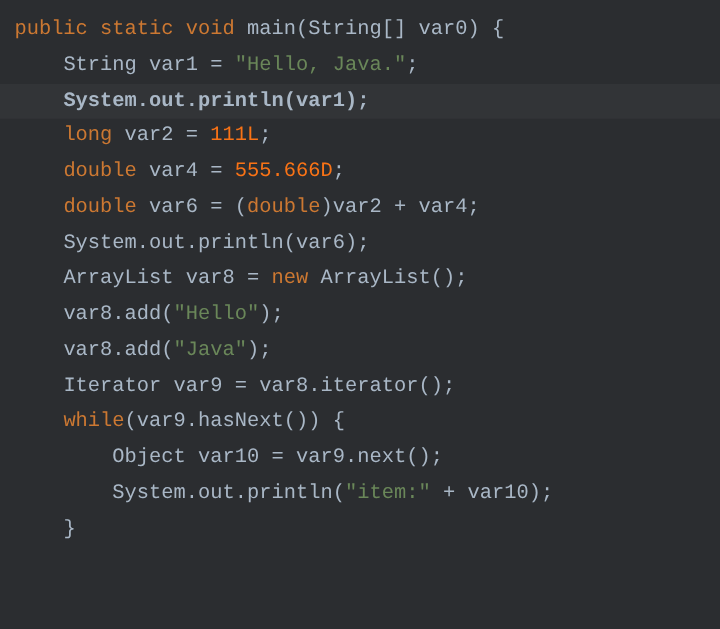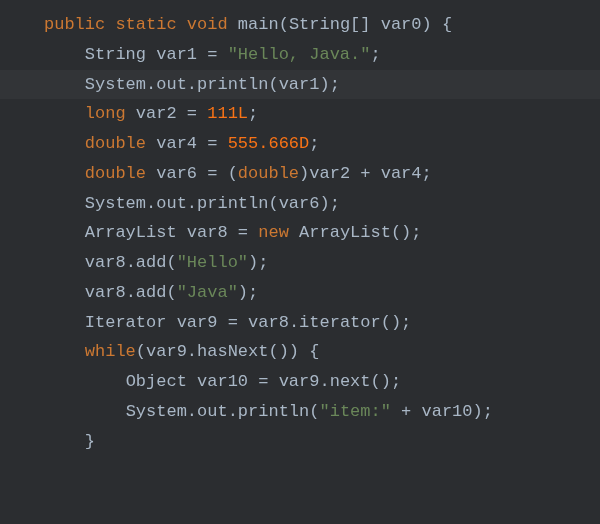--- a/index.html
+++ b/index.html
@@ -11,22 +11,22 @@
     color: #a9b7c6;
     width: 600px;
     height: 524px;
     overflow: hidden;
     padding-top: 10px;
   }
   .code {
     white-space: pre;
     padding-left: 0;
   }
-  .line { padding-left: 44px; }
-  .line.hl { background: #323437; }
+  .line { padding-left: 12px; }
+  .line.hl { background: #323437; font-weight: bold; }
   .kw { color: #cc7832; }
   .type { color: #a9b7c6; }
   .str { color: #6a8759; }
   .num { color: #f97316; }
   .ident { color: #a9b7c6; }
   .op { color: #a9b7c6; }
   .punc { color: #a9b7c6; }
 </style>
 </head>
 <body>

